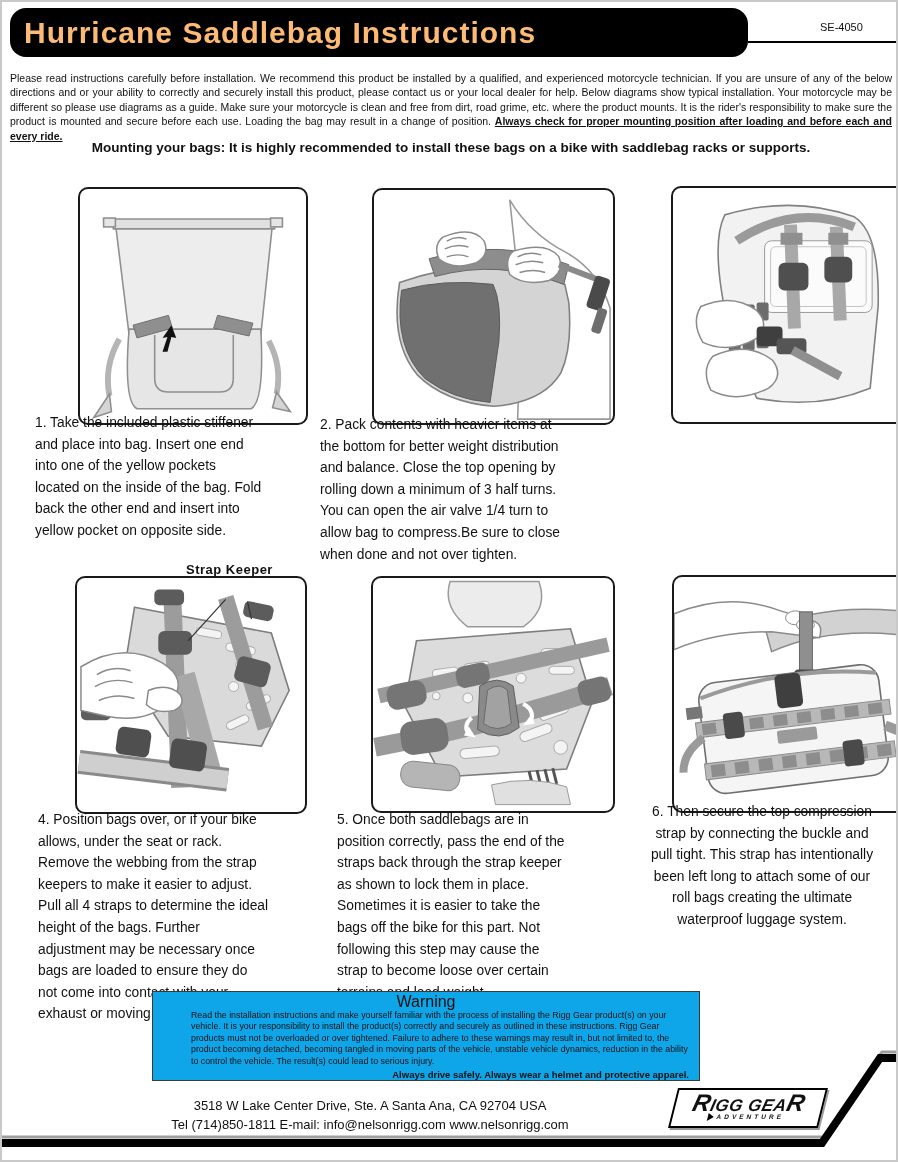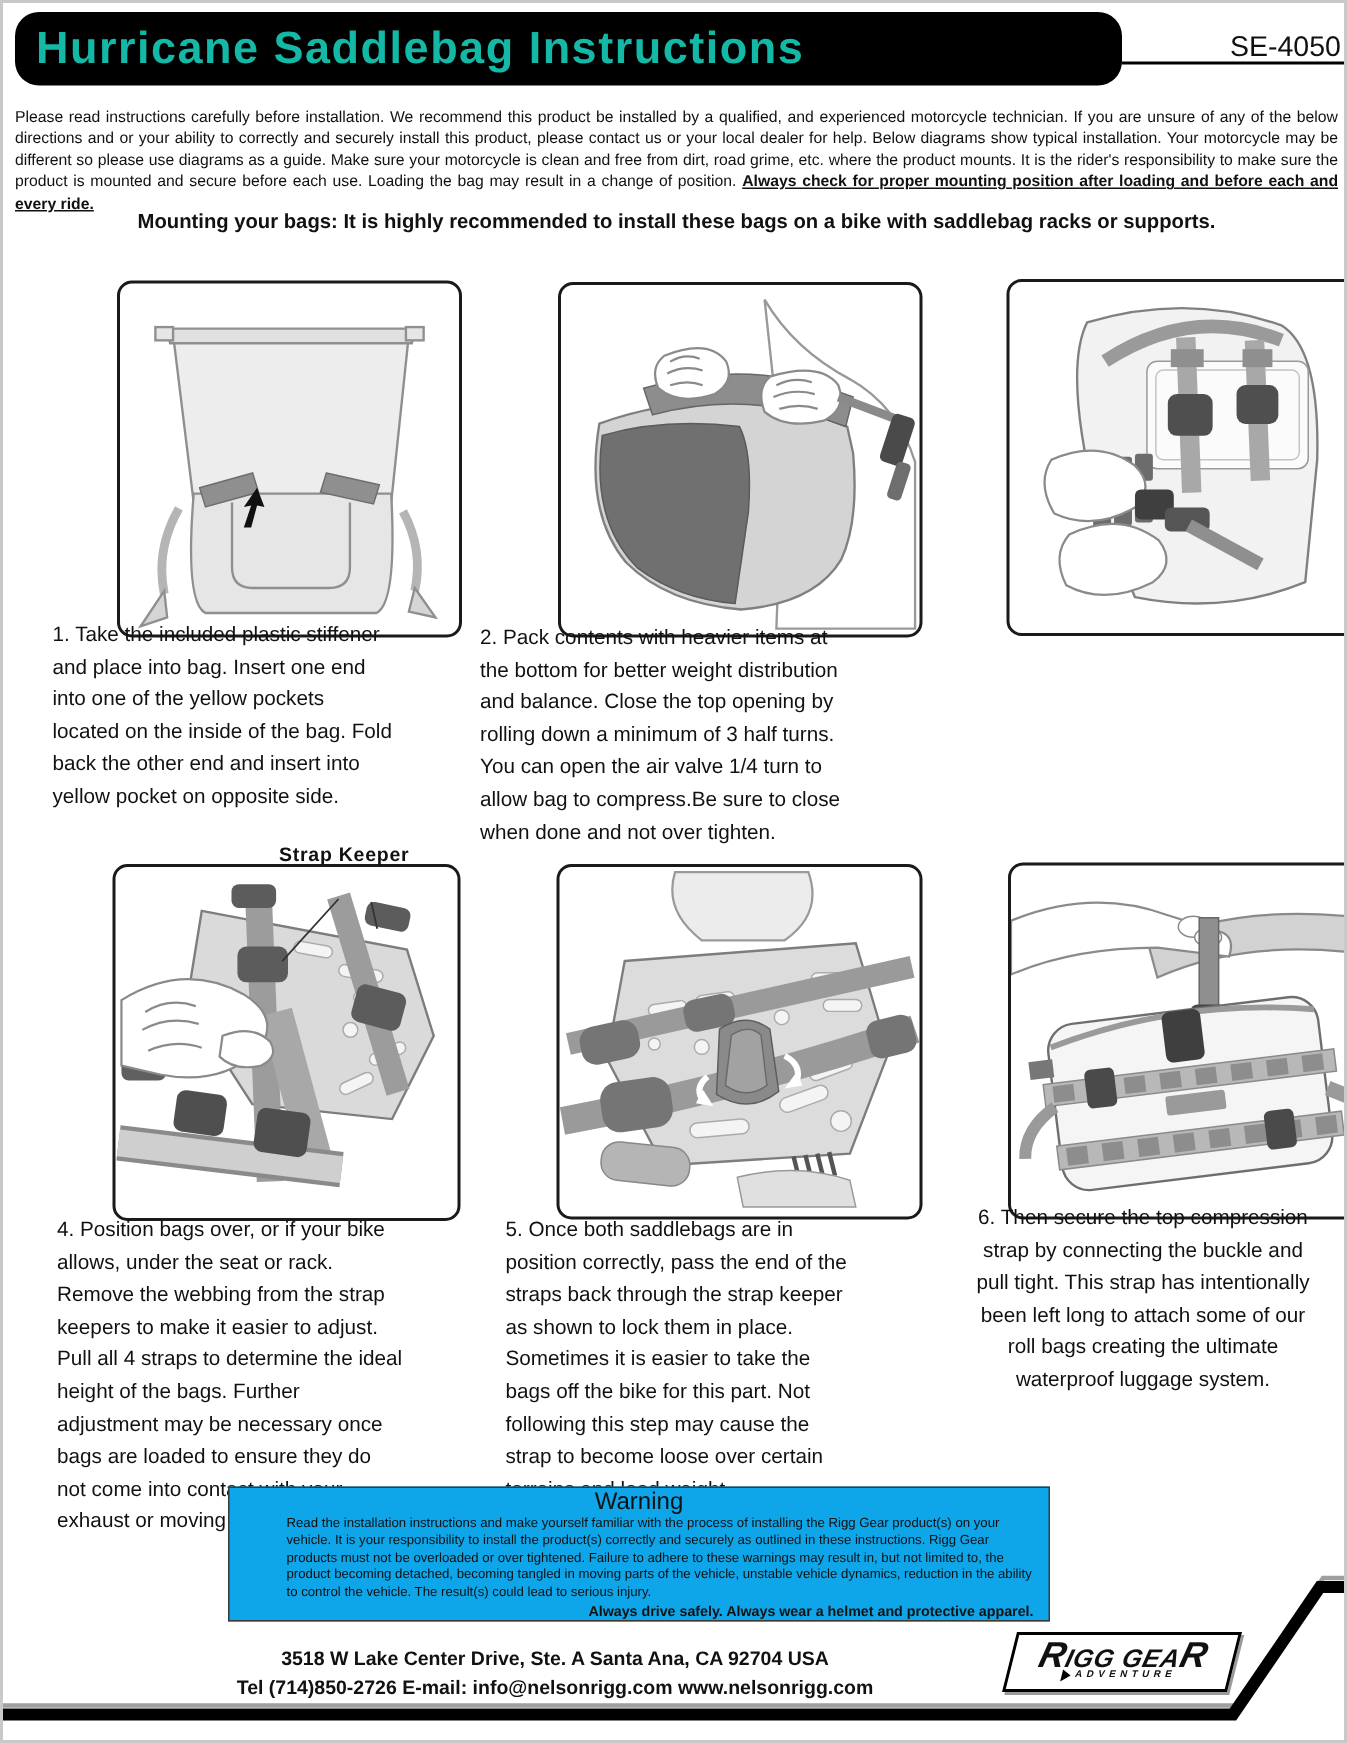--- a/index.html
+++ b/index.html
@@ -3,23 +3,23 @@
 <meta charset="utf-8">
 <style>
   html,body { margin:0; padding:0; background:#ffffff; }
   body { width:898px; height:1162px; font-family:"Liberation Sans", sans-serif; color:#111; }
   .page { position:relative; width:898px; height:1162px; box-sizing:border-box;
           border:2px solid #c9c9c9; background:#fff; overflow:hidden; }
 
   .title-bar { position:absolute; left:8px; top:6px; width:738px; height:49px;
                background:#000; border-radius:16px; display:flex; align-items:center;
                padding-left:14px; box-sizing:border-box; }
-  .title-bar .t { color:#14b8a6; font-size:30px; font-weight:bold; letter-spacing:1px;
+  .title-bar .t { color:#fdba74; font-size:30px; font-weight:bold; letter-spacing:1px;
                   white-space:nowrap;text-align:center; }
-  .model { position:absolute; left:818px; top:19px; font-size:19px; }
+  .model { position:absolute; left:818px; top:19px; font-size:11px; }
   .model-rule { position:absolute; left:746px; top:39px; width:152px; height:2px; background:#000; }
 
   .intro { position:absolute; left:8px; top:58px; width:882px; font-size:10.5px;
            line-height:14.6px; text-align:justify; }
   .intro .bu { font-weight:bold; text-decoration:underline; }
 
   .mount-head { position:absolute; left:0; top:138px; width:898px; text-align:center;
                 font-size:13.5px; font-weight:bold; }
 
   .panel { position:absolute; border:2.5px solid #1a1a1a; border-radius:10px;
@@ -43,21 +43,21 @@
   .sk-label { position:absolute; left:156px; top:560px; font-size:13px; font-weight:bold;
               letter-spacing:0.5px;margin-left:28px; }
 
   .warning { position:absolute; left:150px; top:989px; width:548px; height:90px;
              border:1.5px solid #3a3a3a; box-sizing:border-box; padding:0 10px; background:#0ea5e9; }
   .warning .w-title { text-align:center; font-size:16px; line-height:17px; margin-top:1px; }
   .warning .w-body { font-size:8.8px; line-height:11.4px; white-space:pre-line;margin-left:28px; }
   .warning .w-bold { text-align:right; font-weight:bold; font-size:9.5px; margin-top:2px; }
 
   .footer { position:absolute; left:58px; top:1095px; width:620px; text-align:center;
-            font-weight:bold; font-size:13px; line-height:18.5px; }
+            font-weight:normal; font-size:13px; line-height:18.5px; }
 
   .logo { position:absolute; left:671px; top:1086px; width:150px; height:40px;
           border:2px solid #000; background:#fff; transform:skewX(-14deg);
           box-shadow:2px 2px 0 #9a9a9a; display:flex; flex-direction:column;
           align-items:center; justify-content:center; box-sizing:border-box; }
   .logo-main { font-weight:bold; font-style:italic; font-size:17px; line-height:15px;
                letter-spacing:0.5px; white-space:nowrap; }
   .logo-main .bigR { font-size:24px; }
   .logo-sub { display:flex; align-items:center; gap:3px; }
   .logo-sub .sub-text { font-size:6.5px; font-weight:bold; letter-spacing:3px; line-height:8px; }
@@ -309,21 +309,21 @@
     <div class="w-body">Read the installation instructions and make yourself familiar with the process of installing the Rigg Gear product(s) on your
 vehicle.  It is your responsibility to install the product(s) correctly and securely as outlined in these instructions.  Rigg Gear
 products must not be overloaded or over tightened. Failure to adhere to these warnings may result in, but not limited to, the
 product becoming detached, becoming tangled in moving parts of the vehicle, unstable vehicle dynamics, reduction in the ability
 to control the vehicle.  The result(s) could lead to serious injury.</div>
     <div class="w-bold">Always drive safely.  Always wear a helmet and protective apparel.</div>
   </div>
 
   <div class="footer">
     <div>3518 W Lake Center Drive, Ste. A Santa Ana, CA 92704 USA</div>
-    <div>Tel (714)850-2726 E-mail: info@nelsonrigg.com www.nelsonrigg.com</div>
+    <div>Tel (714)850-1811 E-mail: info@nelsonrigg.com www.nelsonrigg.com</div>
   </div>
 
   <div class="logo">
     <div class="logo-main"><span class="bigR">R</span><span>IGG GEA</span><span class="bigR">R</span></div>
     <div class="logo-sub">
       <span class="tri"></span>
       <span class="sub-text">ADVENTURE</span>
     </div>
   </div>
 

